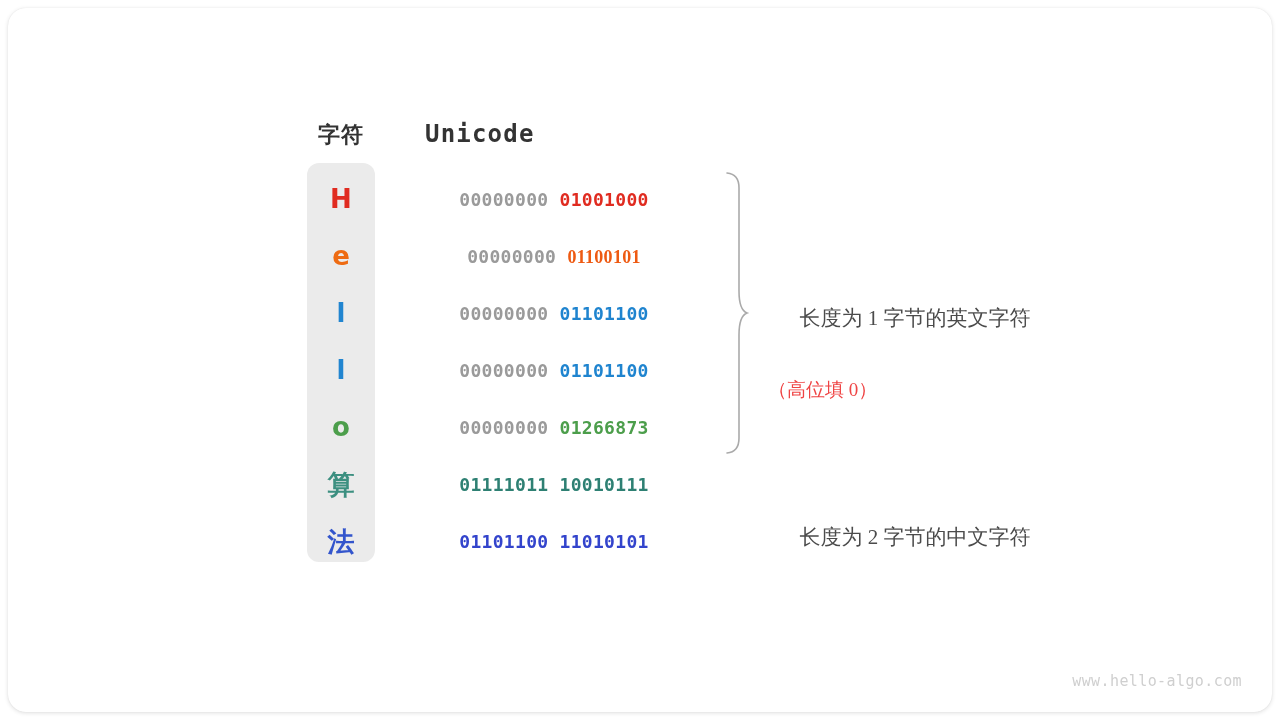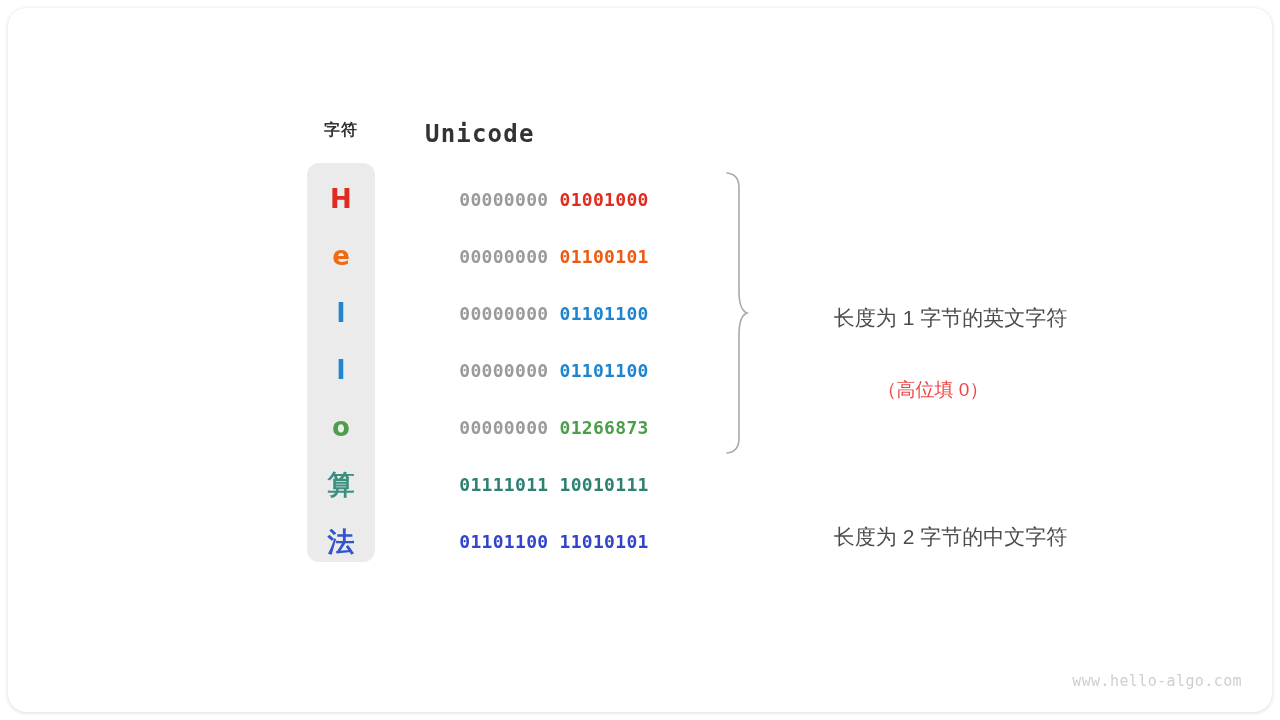--- a/index.html
+++ b/index.html
@@ -39,21 +39,21 @@
     position: absolute;
     font-weight: bold;
     color: #333333;
     white-space: nowrap;
   }
   .hdr-char {
     left: 299px;
     top: 112px;
     width: 68px;
     text-align: center;
-    font-size: 16px;
+    font-size: 22px;
     letter-spacing: 1px;
     font-family: Liberation Serif, serif;
   }
   .hdr-unicode {
     left: 417px;
     top: 112px;
     width: 280px;
     text-align: left;
     font-family: "DejaVu Sans Mono", monospace;
     font-size: 24px;
@@ -105,24 +105,23 @@
     left: 705px;
     top: 150px;
     width: 60px;
     height: 425px;
   }
 
   
   .annot {
     position: absolute;
     color: #4b4b4b;
-    font-family: Liberation Sans, sans-serif;
+    font-family: Liberation Serif, serif;
     font-size: 21px;
     line-height: 36px;
-    text-align: center;
     white-space: pre;
   }
   .annot-1 {
     left: 760px;
     top: 256px;
     width: 330px;
   }
   .annot-1 .sub {
     display: block;
     color: #ef4444;
@@ -164,21 +163,21 @@
     <div class="char-cell" style="top: 163px; color: rgb(224, 43, 32);"><span>H</span></div>
     <div class="char-cell" style="top: 220px; color: rgb(238, 107, 18);"><span>e</span></div>
     <div class="char-cell" style="top: 277px; color: rgb(33, 133, 208);"><span>l</span></div>
     <div class="char-cell" style="top: 334px; color: rgb(33, 133, 208);"><span>l</span></div>
     <div class="char-cell" style="top: 391px; color: rgb(76, 158, 75);"><span>o</span></div>
     <div class="char-cell cjk" style="top: 448px; color: rgb(60, 143, 128);"><span>算</span></div>
     <div class="char-cell cjk" style="top: 505px; color: rgb(51, 85, 204);"><span>法</span></div>
 
     
     <div class="bin-row" style="top:163px"><span class="bin-hi">00000000</span><span style="color: transparent;"> </span><span class="bin-lo" style="color: rgb(224, 43, 32);">01001000</span></div>
-    <div class="bin-row" style="top:220px"><span class="bin-hi">00000000</span><span style="color: transparent;"> </span><span class="bin-lo" style="color: rgb(238, 90, 18);">01100101</span></div>
+    <div class="bin-row" style="top:220px"><span class="bin-hi">00000000</span><span style="color: transparent;"> </span><span class="bin-lo" style="color: rgb(238, 90, 18); font-family: Liberation Serif, serif;">01100101</span></div>
     <div class="bin-row" style="top:277px"><span class="bin-hi">00000000</span><span style="color: transparent;"> </span><span class="bin-lo" style="color: rgb(31, 132, 207);">01101100</span></div>
     <div class="bin-row" style="top:334px"><span class="bin-hi">00000000</span><span style="color: transparent;"> </span><span class="bin-lo" style="color: rgb(31, 132, 207);">01101100</span></div>
     <div class="bin-row" style="top:391px"><span class="bin-hi">00000000</span><span style="color: transparent;"> </span><span class="bin-lo" style="color: rgb(76, 158, 75);">01266873</span></div>
     <div class="bin-row" style="top:448px"><span class="bin-hi-full" style="color: rgb(46, 128, 115); text-align: right;">01111011</span><span style="color: transparent;"> </span><span class="bin-lo" style="color: rgb(46, 128, 115);">10010111</span></div>
     <div class="bin-row" style="top:505px"><span class="bin-hi-full" style="color: rgb(51, 68, 204);">01101100</span><span style="color: transparent;"> </span><span class="bin-lo" style="color: rgb(51, 68, 204);">11010101</span></div>
 
     
     <svg class="brace-svg" viewBox="0 0 60 425">
       <path d="M 14 15 Q 26 16 26 30 L 26 133 Q 26 152 34 155 Q 26 158 26 177 L 26 280 Q 26 294 14 295" fill="none" stroke="#aaaaaa" stroke-width="1.6" stroke-linecap="round"></path>
       </svg>

